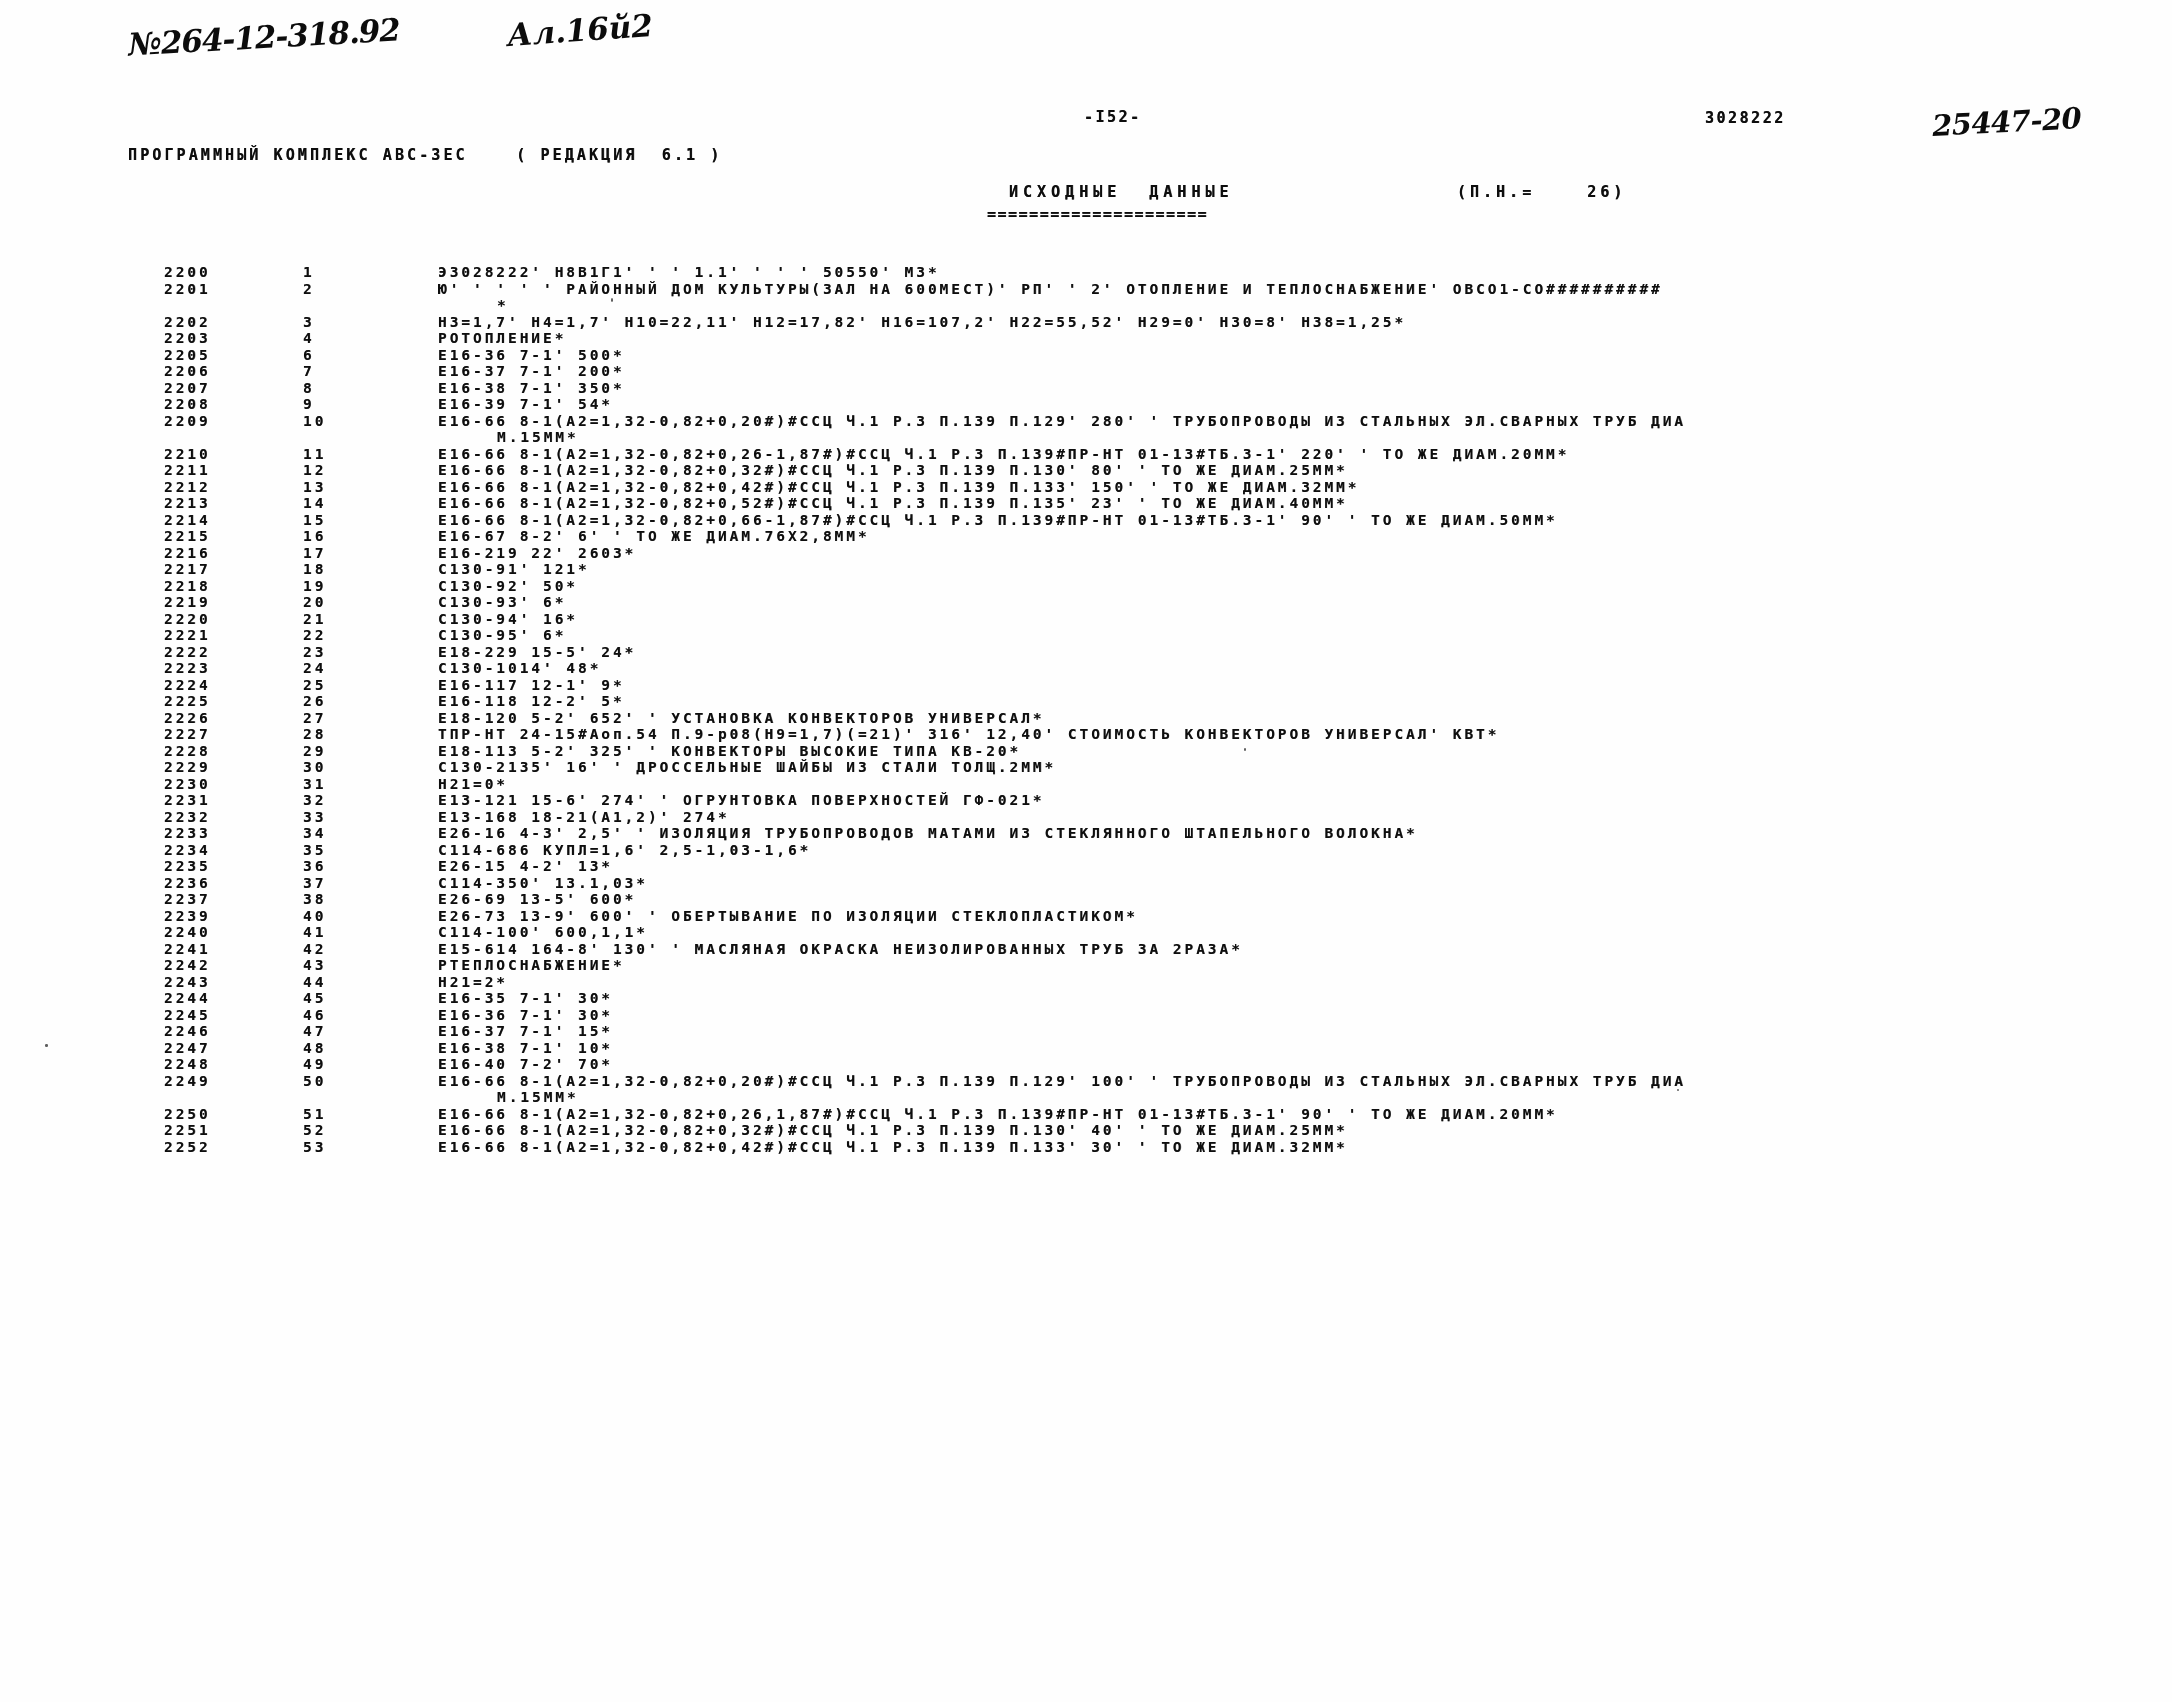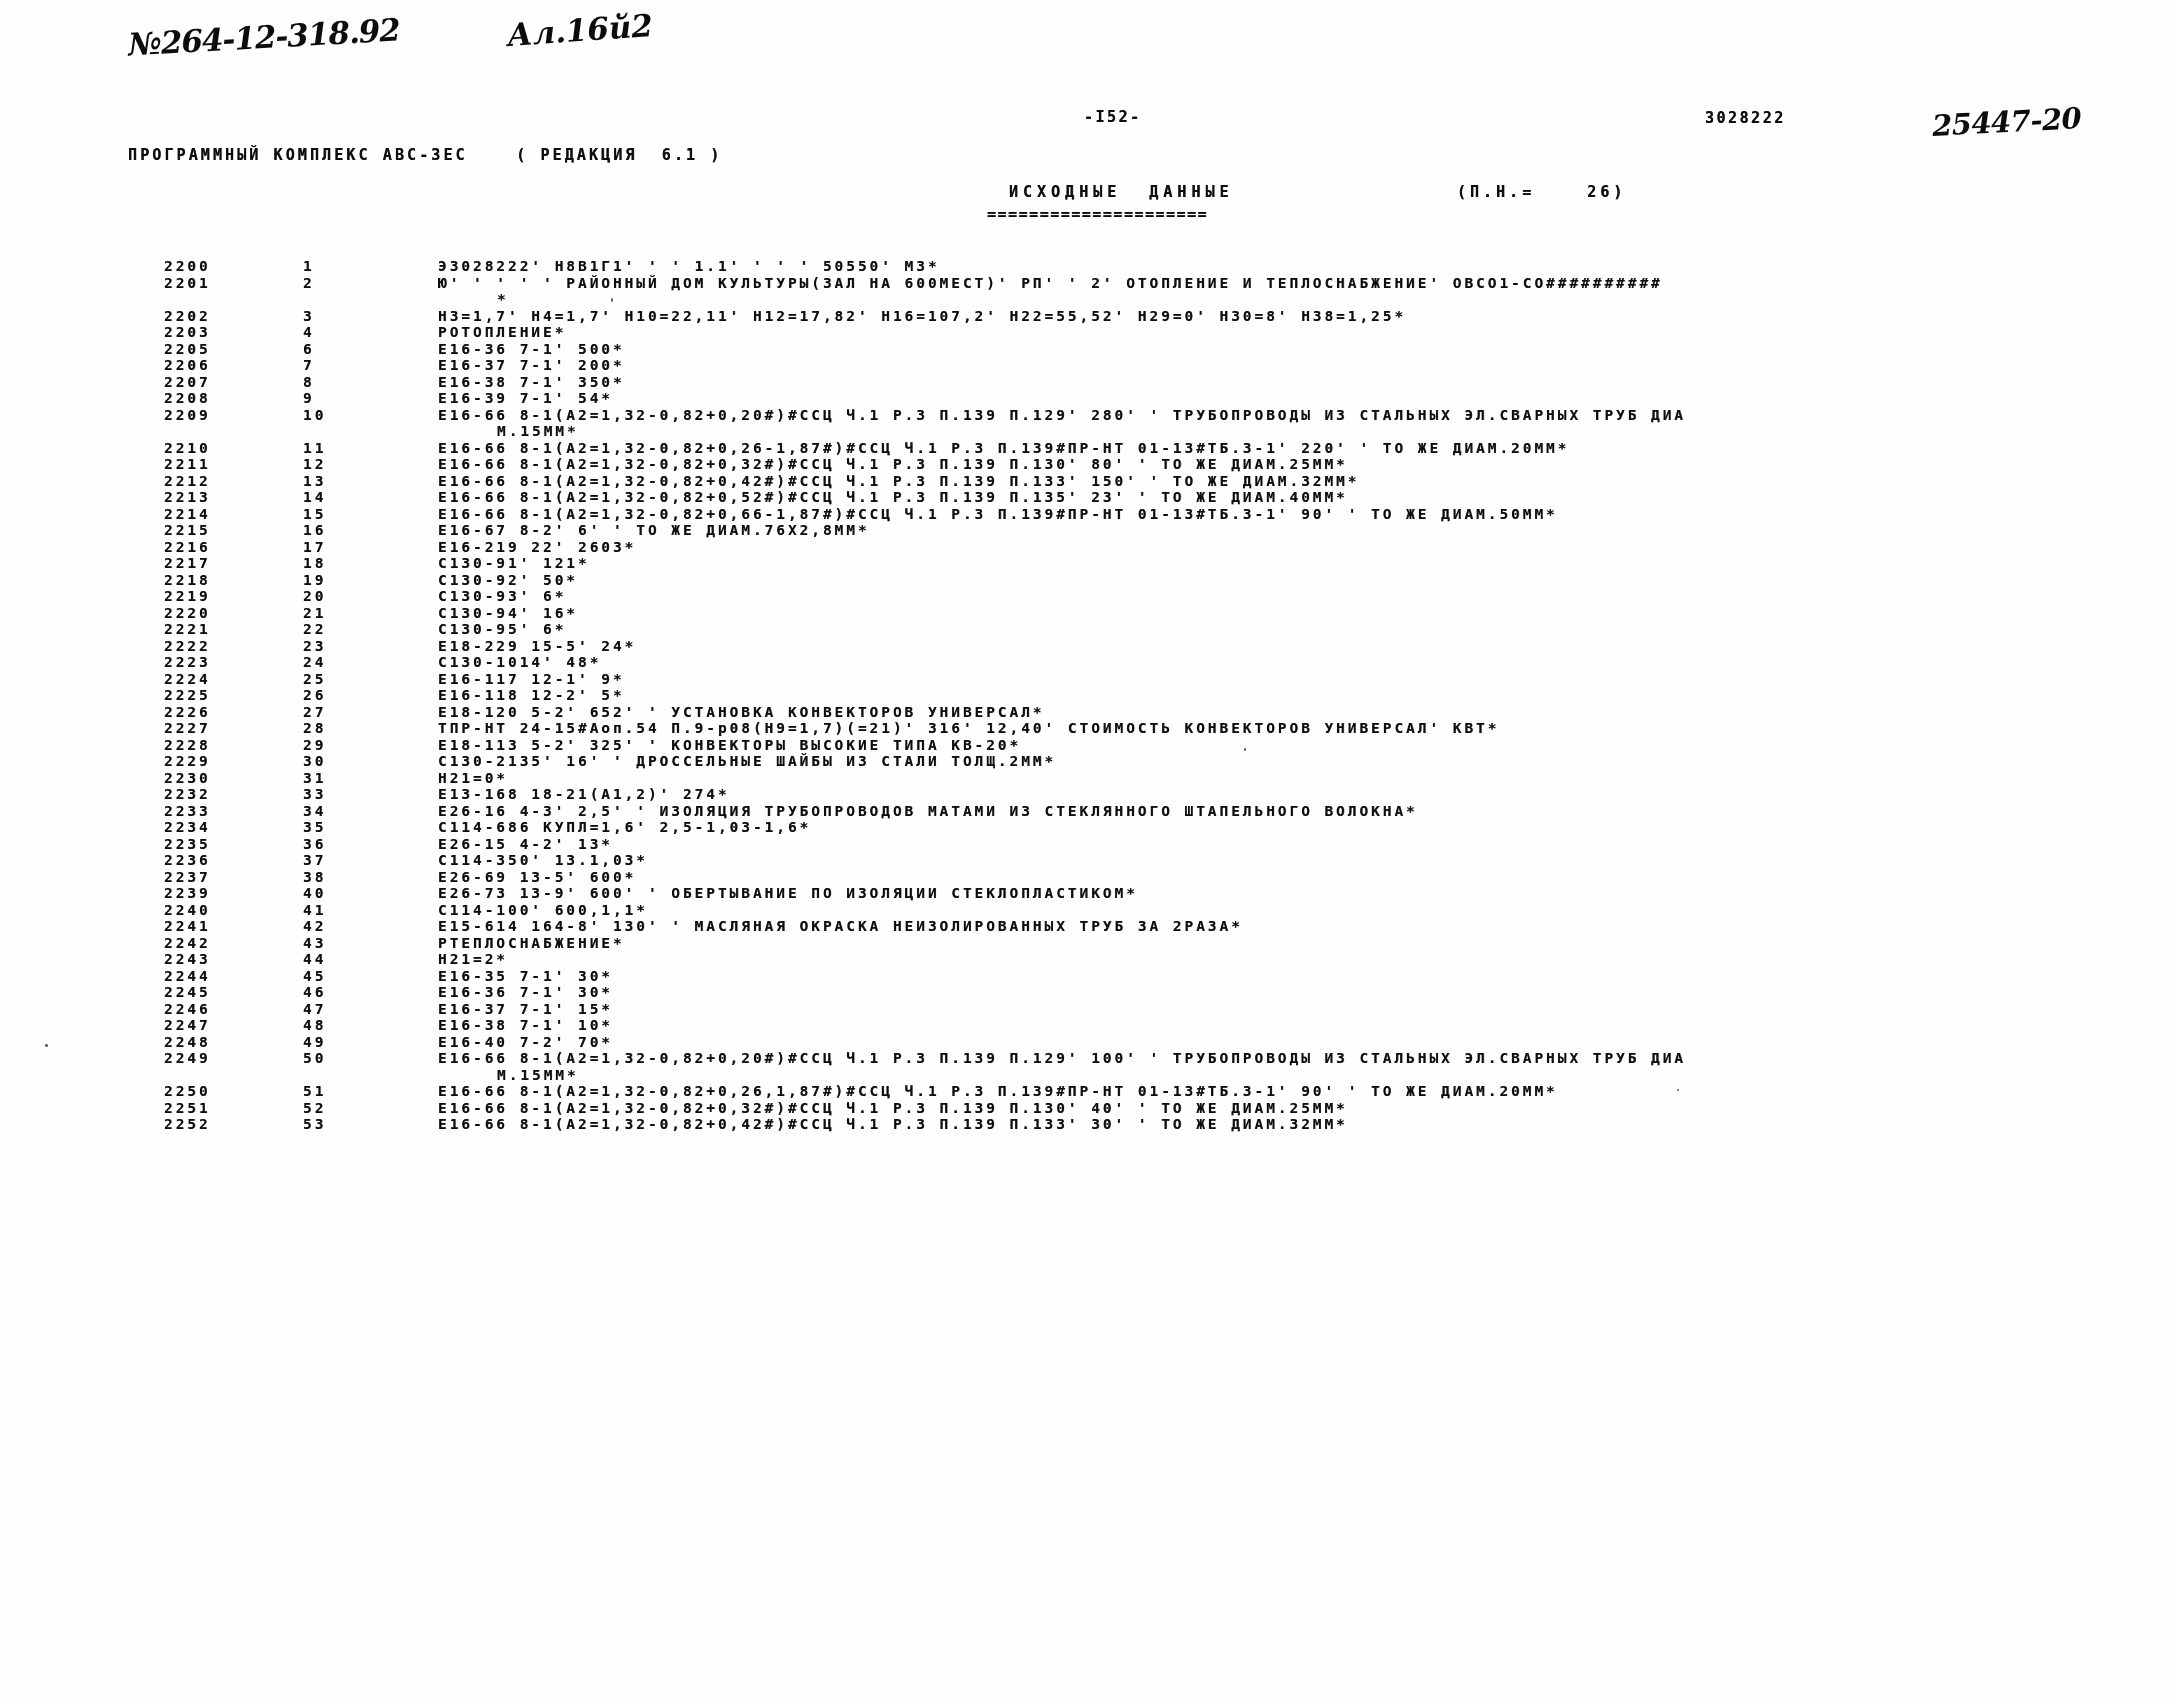--- a/index.html
+++ b/index.html
@@ -73,21 +73,21 @@
   #header-right { left: 1705px; top: 109px; letter-spacing: 2.5px; }
 
   #title-main   { left: 1009px; top: 183px; letter-spacing: 5px; }
   #title-rule   { left: 987px; top: 205px; letter-spacing: 1.5px; }
   #title-pn     { left: 1457px; top: 183px; letter-spacing: 4px; }
 
   
   #listing {
     position: absolute;
     left: 0;
-    top: 258px;
+    top: 264px;
     width: 2172px;
   }
   .row {
     position: relative;
     height: 16.5px;
     line-height: 16.5px;
     white-space: nowrap;
   }
   .row.tall { height: 33px; }
 
@@ -291,20 +291,25 @@
         <div class="col-addr">2229</div>
         <div class="col-seq">30</div>
         <div class="col-text">С130-2135' 16' ' ДРОССЕЛЬНЫЕ ШАЙБЫ ИЗ СТАЛИ ТОЛЩ.2ММ*</div>
       </div>
       <div class="row">
         <div class="col-addr">2230</div>
         <div class="col-seq">31</div>
         <div class="col-text">Н21=0*</div>
       </div>
       <div class="row">
+        <div class="col-addr">2231</div>
+        <div class="col-seq">32</div>
+        <div class="col-text">Е13-121 15-6' 274' ' ОГРУНТОВКА ПОВЕРХНОСТЕЙ ГФ-021*</div>
+      </div>
+      <div class="row">
         <div class="col-addr">2232</div>
         <div class="col-seq">33</div>
         <div class="col-text">Е13-168 18-21(А1,2)' 274*</div>
       </div>
       <div class="row">
         <div class="col-addr">2233</div>
         <div class="col-seq">34</div>
         <div class="col-text">Е26-16 4-3' 2,5' ' ИЗОЛЯЦИЯ ТРУБОПРОВОДОВ МАТАМИ ИЗ СТЕКЛЯННОГО ШТАПЕЛЬНОГО ВОЛОКНА*</div>
       </div>
       <div class="row">

